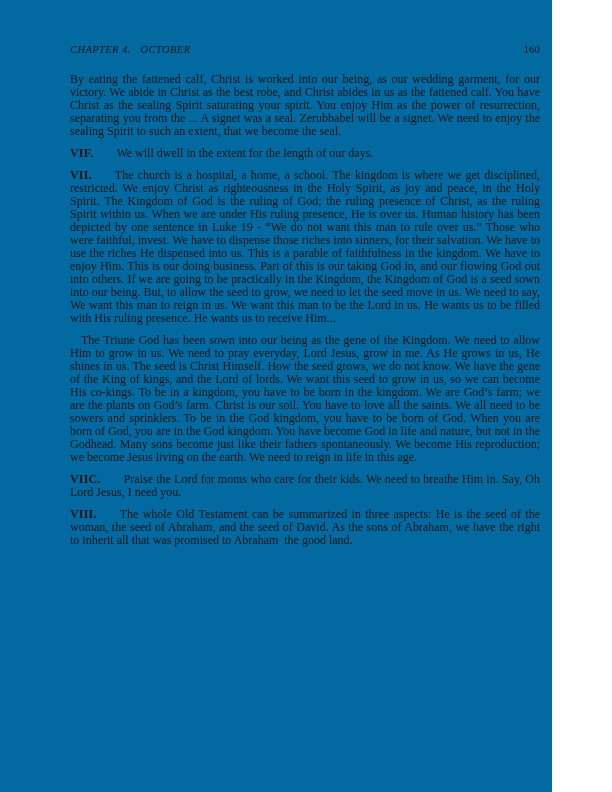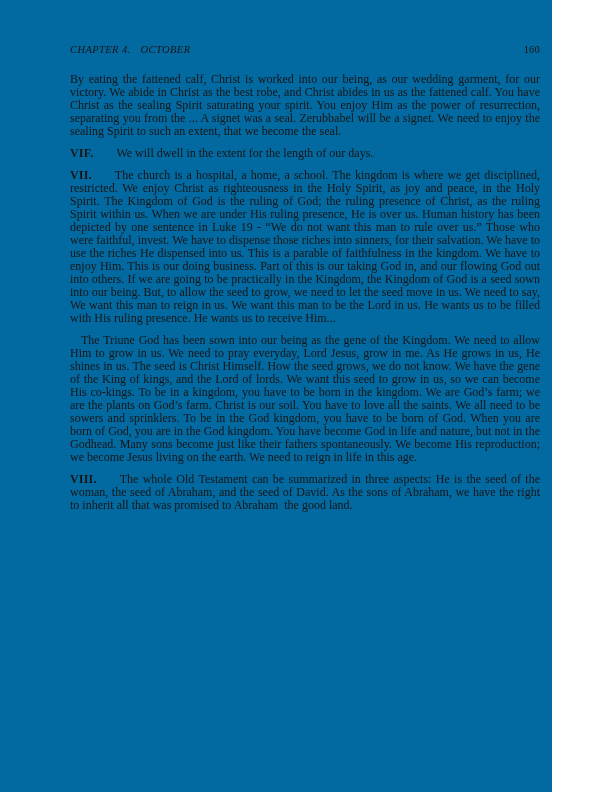--- a/index.html
+++ b/index.html
@@ -87,18 +87,19 @@
     <main class="body-text">
 
       <p class="para"><span>By eating the fattened calf, Christ is worked into our being, as our wedding garment, for our victory. We abide in Christ as the best robe, and Christ abides in us as the fattened calf. You have Christ as the sealing Spirit saturating your spirit. You enjoy Him as the power of resurrection, separating you from the ... A signet was a seal. Zerubbabel will be a signet. We need to enjoy the sealing Spirit to such an extent, that we become the seal.</span></p>
 
       <p class="para"><b class="plabel">VIF.</b><span>We will dwell in the extent for the length of our days.</span></p>
 
       <p class="para"><b class="plabel">VII.</b><span>The church is a hospital, a home, a school. The kingdom is where we get disciplined, restricted. We enjoy Christ as righteousness in the Holy Spirit, as joy and peace, in the Holy Spirit. The Kingdom of God is the ruling of God; the ruling presence of Christ, as the ruling Spirit within us. When we are under His ruling presence, He is over us. Human history has been depicted by one sentence in Luke 19 - “We do not want this man to rule over us.” Those who were faithful, invest. We have to dispense those riches into sinners, for their salvation. We have to use the riches He dispensed into us. This is a parable of faithfulness in the kingdom. We have to enjoy Him. This is our doing business. Part of this is our taking God in, and our flowing God out into others. If we are going to be practically in the Kingdom, the Kingdom of God is a seed sown into our being. But, to allow the seed to grow, we need to let the seed move in us. We need to say, We want this man to reign in us. We want this man to be the Lord in us. He wants us to be filled with His ruling presence. He wants us to receive Him...</span></p>
 
       <p class="para indent"><span>The Triune God has been sown into our being as the gene of the Kingdom. We need to allow Him to grow in us. We need to pray everyday, Lord Jesus, grow in me. As He grows in us, He shines in us. The seed is Christ Himself. How the seed grows, we do not know. We have the gene of the King of kings, and the Lord of lords. We want this seed to grow in us, so we can become His co-kings. To be in a kingdom, you have to be born in the kingdom. We are God’s farm; we are the plants on God’s farm. Christ is our soil. You have to love all the saints. We all need to be sowers and sprinklers. To be in the God kingdom, you have to be born of God. When you are born of God, you are in the God kingdom. You have become God in life and nature, but not in the Godhead. Many sons become just like their fathers spontaneously. We become His reproduction; we become Jesus living on the earth. We need to reign in life in this age.</span></p>
 
+      <p class="para"><b class="plabel">VIIC.</b><span>Praise the Lord for moms who care for their kids. We need to breathe Him in. Say, Oh Lord Jesus, I need you.</span></p>
 
       <p class="para"><b class="plabel">VIII.</b><span>The whole Old Testament can be summarized in three aspects: He is the seed of the woman, the seed of Abraham, and the seed of David. As the sons of Abraham, we have the right to inherit all that was promised to Abraham the good land.</span></p>
 
     </main>
   </div>
 </div>
 
 </body></html>

